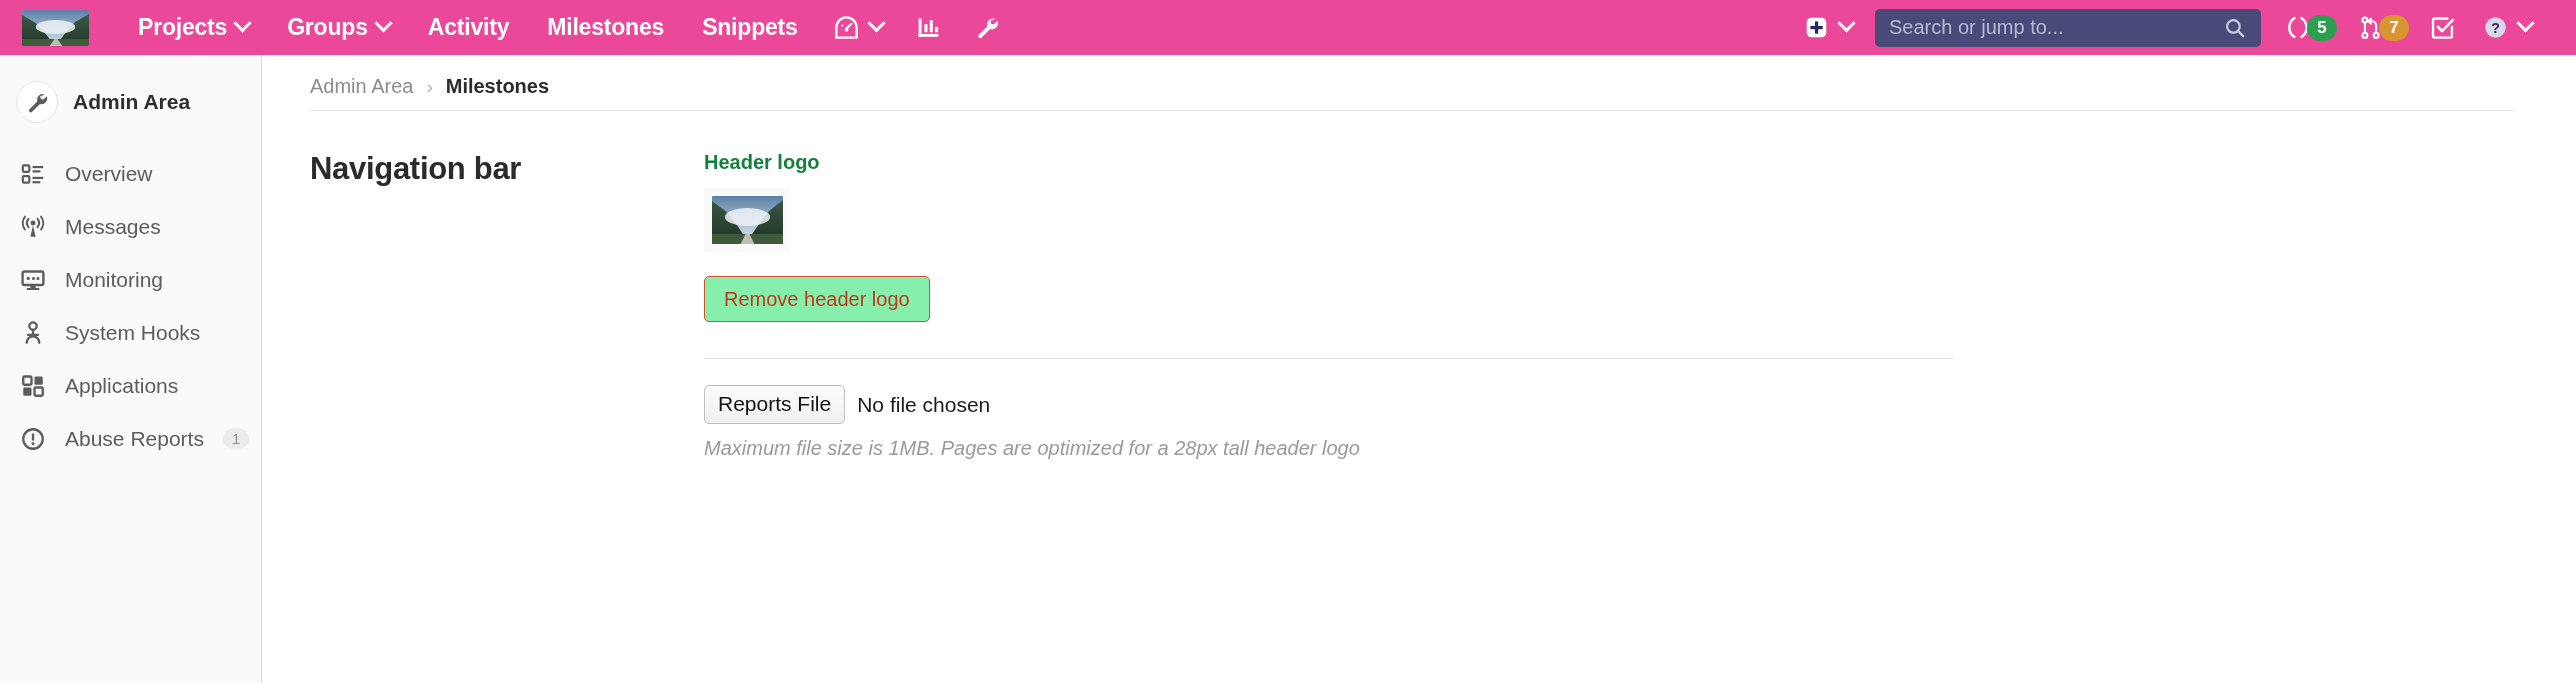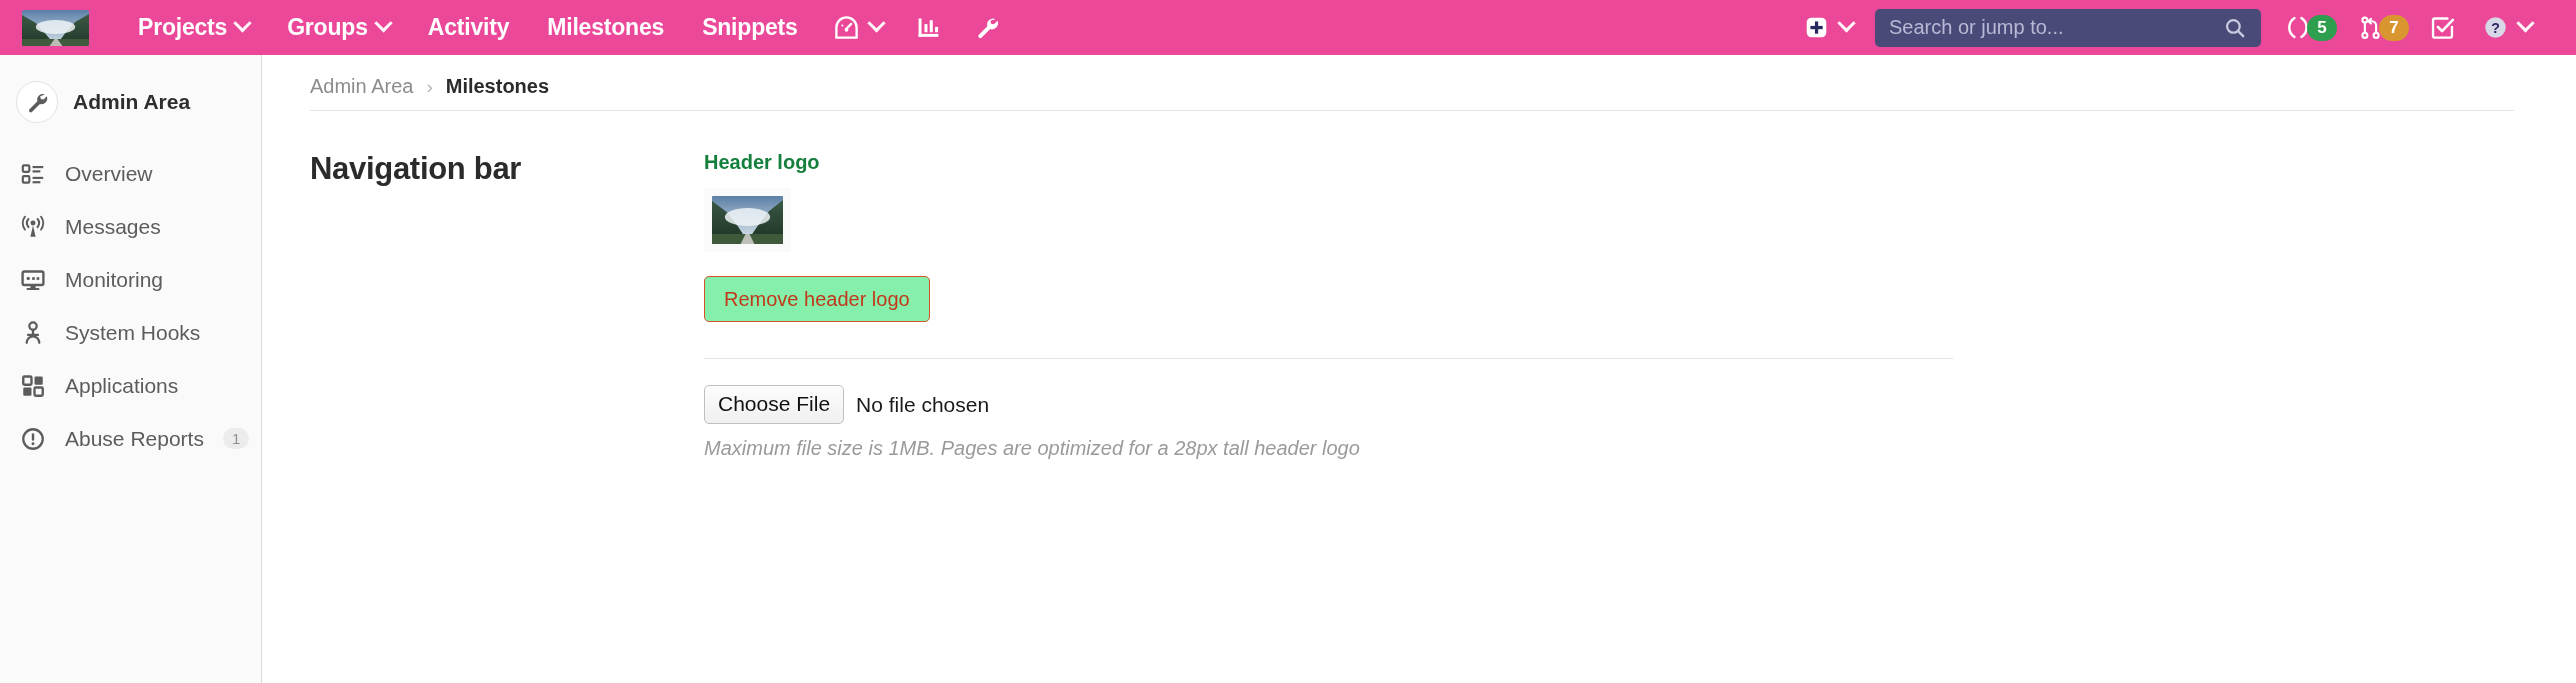--- a/index.html
+++ b/index.html
@@ -578,21 +578,21 @@
           </span>
         </div>
 
         <div>
           <button class="btn-danger-outline">Remove header logo</button>
         </div>
 
         <hr class="hr-rule">
 
         <div class="file-row">
-          <button class="file-btn">Choose File</button>
+          <button class="file-btn">Reports File</button>
           <span class="file-status">No file chosen</span>
         </div>
 
         <div class="help-text">Maximum file size is 1MB. Pages are optimized for a 28px tall header logo</div>
 
       </div>
     </div>
 
   </main>
 </div>

